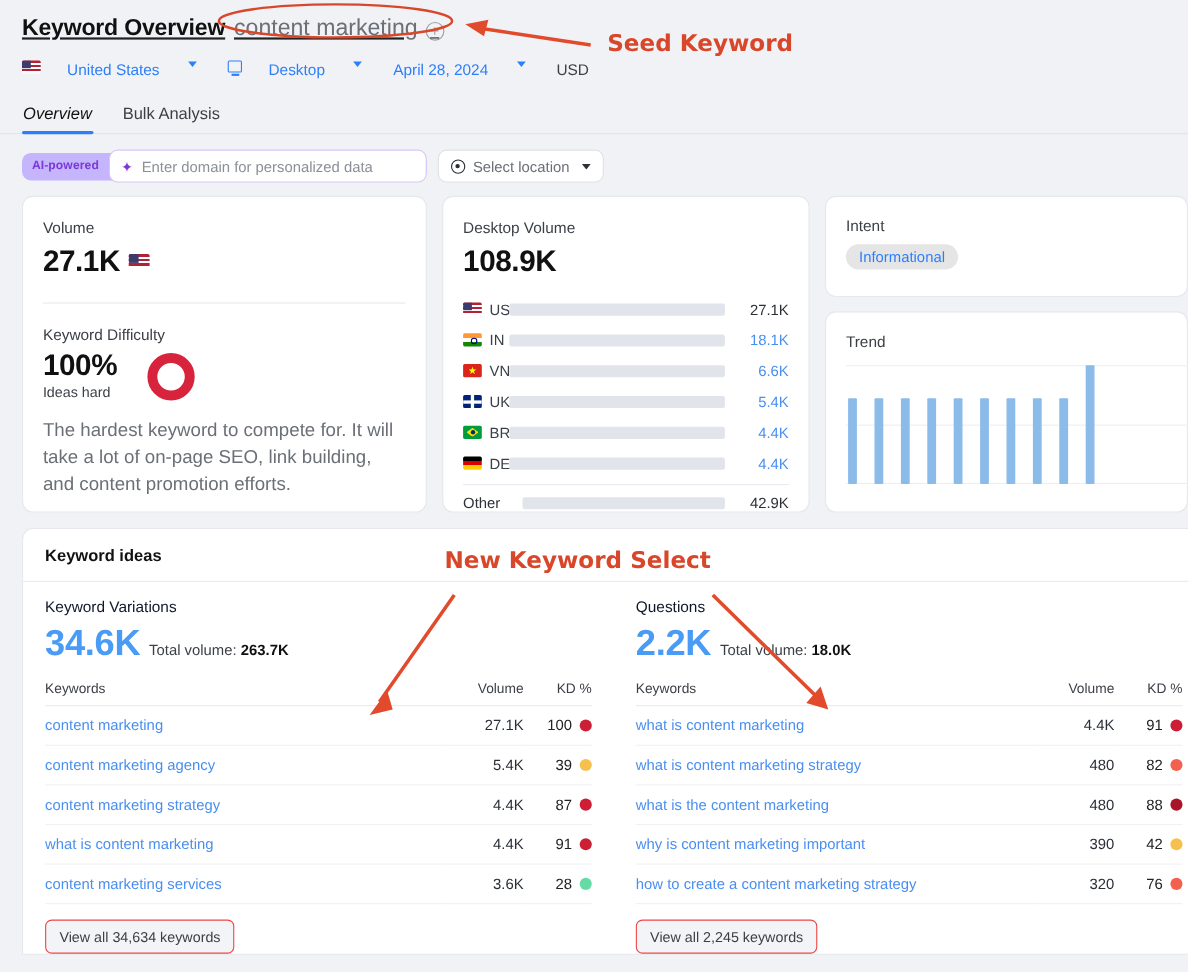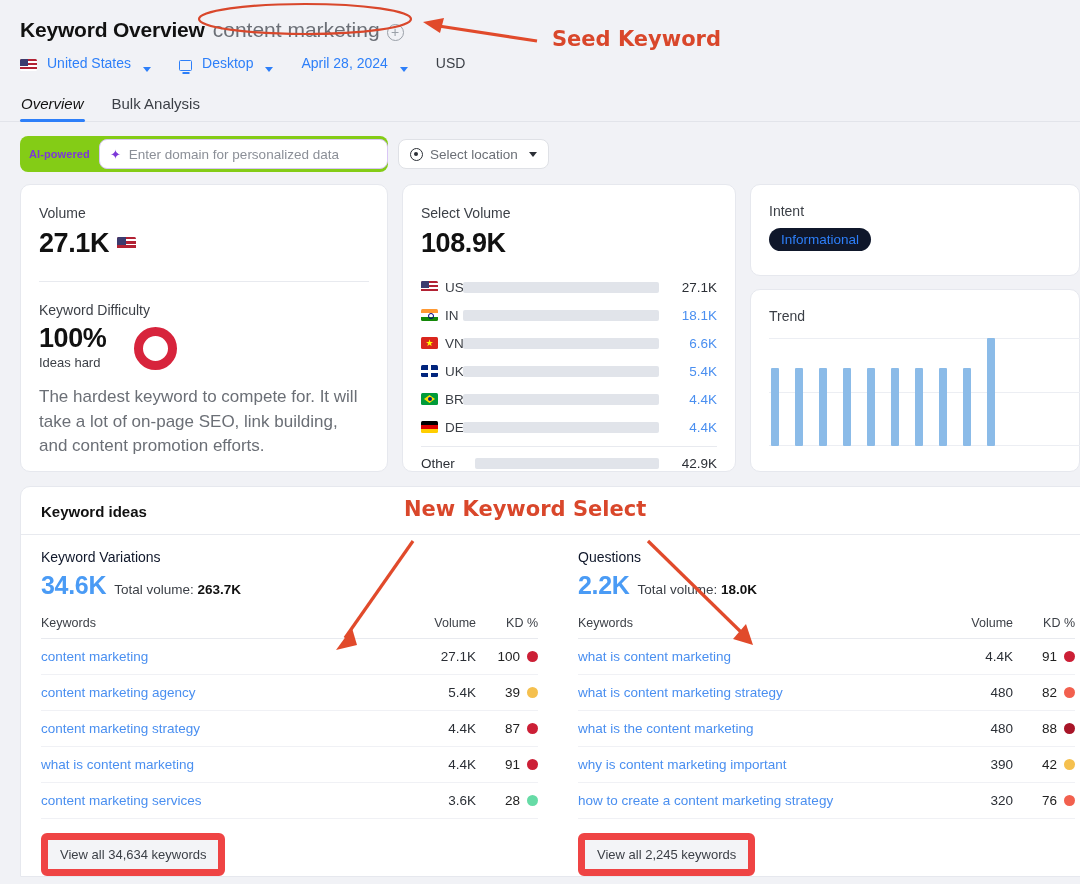--- a/index.html
+++ b/index.html
@@ -8,32 +8,32 @@
     width:1080px; height:884px;
     background:#f1f2f6;
     font-family:"Liberation Sans", sans-serif;
     color:#222;
     overflow:hidden;
     position:relative;
   }
 
   
   .header { padding:10px 20px 0 20px; background:#f1f2f6; position:relative; }
-  .title-row { display:flex; align-items:flex-end; gap:8px; height:32px; }
+  .title-row { display:flex; align-items:center; gap:8px; height:32px;text-decoration:underline; }
   .page-title { font-size:21px; font-weight:bold; color:#111; letter-spacing:-0.2px; }
   .seed-kw { font-size:21px; color:#6b6f76; font-weight:400; display:flex; align-items:center; gap:7px; }
   .plus-circle {
     width:17px; height:17px; border-radius:50%; border:1.5px solid #9aa0a8;
     display:inline-flex; align-items:center; justify-content:center;
     font-size:13px; line-height:1; color:#9aa0a8; position:relative; top:2px;
   }
   .plus-circle::before { content:"+"; font-size:14px; line-height:13px; }
 
   .meta-row { display:flex; align-items:center; gap:0; margin-top:9px; height:24px; font-size:14px; }
-  .meta-item { display:flex; align-items:flex-end; gap:10px; color:#2d7ff9; margin-right:28px; cursor:pointer; }
+  .meta-item { display:flex; align-items:flex-start; gap:24px; color:#2d7ff9; margin-right:28px; cursor:pointer; }
   .meta-item.plain { color:#3b3f46; cursor:default; }
   .caret { width:0;height:0;border-left:4.5px solid transparent;border-right:4.5px solid transparent;border-top:5px solid currentColor; margin-left:2px; position:relative; top:1px;}
   .flag { width:17px; height:12px; border-radius:1.5px; display:inline-block; position:relative; overflow:hidden; flex:none; }
   .flag-us { background:linear-gradient(#b22234 0 18%, #fff 18% 32%, #b22234 32% 50%, #fff 50% 64%, #b22234 64% 82%, #fff 82% 100%); }
   .flag-us::after { content:""; position:absolute; left:0; top:0; width:45%; height:58%; background:#3c3b6e; }
   .flag-in { background:linear-gradient(#ff9933 0 33%, #fff 33% 66%, #138808 66% 100%); }
   .flag-in::after { content:""; position:absolute; left:50%; top:50%; width:4px;height:4px;margin:-2px 0 0 -2px;border-radius:50%;border:1px solid #000080; }
   .flag-vn { background:#da251d; }
   .flag-vn::after { content:"★"; position:absolute; inset:0; color:#ff0; font-size:9px; line-height:12px; text-align:center; }
   .flag-uk { background:#00247d; }
@@ -47,21 +47,21 @@
   .monitor-icon::after { content:""; position:absolute; left:50%; bottom:-4px; transform:translateX(-50%); width:7px;height:1.6px;background:#2d7ff9;}
 
   
   .tabs { display:flex; gap:26px; padding:0 20px; margin-top:14px; background:#f1f2f6; border-bottom:1px solid #e2e4ea; }
   .tab { font-size:15px; padding:6px 1px 9px 1px; color:#3b3f46; cursor:pointer; position:relative; }
   .tab.active { color:#111;font-style:italic; }
   .tab.active::after { content:""; position:absolute; left:0; right:0; bottom:-1px; height:3px; background:#2d7ff9; border-radius:2px; }
 
   
   .filterbar { display:flex; align-items:center; gap:10px; padding:14px 20px 0 20px; }
-  .ai-domain-wrap { display:flex; align-items:center; background:#84cc16; border-radius:8px; height:36px; padding-left:9px; }
+  .ai-domain-wrap { display:flex; align-items:center; background:#c4b5fd; border-radius:8px; height:25px; padding-left:9px; }
   .ai-badge { font-size:11px; font-weight:bold; color:#7c38d8; letter-spacing:0.1px; padding-right:9px; }
   .domain-input {
     display:flex; align-items:center; gap:8px;
     background:#fff; border:1px solid #d9c6f5; border-radius:8px;
     height:30px; width:289px; padding:0 10px; font-size:13.5px; color:#8b8f97;
   }
   .spark { color:#7c38d8; font-size:13px; line-height:1; }
   .loc-select {
     display:flex; align-items:center; gap:7px;
     background:#fff; border:1px solid #dfe1e6; border-radius:8px;
@@ -94,51 +94,51 @@
   .gv-list { margin-top:14px; }
   .gv-row { display:flex; align-items:center; height:28px; font-size:13.5px; }
   .gv-cc { width:42px; display:flex; align-items:center; gap:7px; color:#3b3f46; }
   .gv-bar { flex:1; height:11px; background:#e1e4ea; border-radius:2px; overflow:hidden; margin-right:10px; }
   .gv-fill { height:100%; border-radius:2px; }
   .gv-val { width:48px; text-align:right; font-size:13.5px; }
   .gv-sep { height:1px; background:#e8eaef; margin:5px 0 2px 0; }
   .gv-row.other .gv-cc { color:#2b2f36; width:54px; }
   .gv-row.other .gv-val { color:#2b2f36; }
 
-  .intent-pill { display:inline-block; background:#0f172a; color:#2d7ff9; font-size:13.5px; padding:4px 12px; border-radius:13px; margin-top:9px; }
+  .intent-pill { display:inline-block; background:#e5e5e5; color:#2d7ff9; font-size:13.5px; padding:4px 12px; border-radius:13px; margin-top:9px; }
 
   
   .trend-chart { position:relative; height:108px; margin-top:14px; width:330px; }
   .trend-grid { position:absolute; left:0; right:0; height:1px; background:#eceef3; }
   .trend-bars { position:absolute; left:2px; right:0; bottom:0; height:100%; display:flex; align-items:flex-end; gap:16px; }
   .tbar { width:8px; background:#8bbbe8; border-radius:1px; }
 
   
   .ideas { margin:14px 0 0 20px; width:1076px; background:#fff; border:1px solid #e6e8ee; border-radius:10px 0 0 0; }
   .ideas-head { font-size:15px; font-weight:bold; color:#111; padding:16px 20px 14px 20px; border-bottom:1px solid #e8eaef; }
   .ideas-body { display:flex; }
   .ideas-col { width:50%; padding:14px 20px 0 20px; }
   .ideas-col.left { border-right:0; }
   .col-title { font-size:14px; color:#0f172a; }
   .col-stats { display:flex; align-items:baseline; gap:8px; margin-top:6px; }
-  .col-count { font-size:25px; font-weight:bold; color:#4a9bf5; letter-spacing:-0.3px; }
+  .col-count { font-size:33px; font-weight:bold; color:#4a9bf5; letter-spacing:-0.3px; }
   .col-total { font-size:13.5px; color:#3b3f46; }
   .col-total b { color:#111; }
 
   .kw-table { width:100%; border-collapse:collapse; margin-top:16px; }
   .kw-table th { font-size:12.5px; font-weight:normal; color:#3b3f46; text-align:left; padding:0 0 8px 0; border-bottom:1px solid #e8eaef; }
   .kw-table th.num { text-align:right; }
   .kw-table td { font-size:13.5px; padding:10px 0; border-bottom:1px solid #f0f1f5; }
   .kw-table td.kw a { color:#4a8ff0; text-decoration:none; }
   .kw-table td.num { text-align:right; color:#2b2f36; }
   .kd-cell { text-align:right; white-space:nowrap; }
   .kd-dot { display:inline-block; width:11px;height:11px;border-radius:50%; margin-left:7px; position:relative; top:1px; }
   .viewall {
     display:inline-block; margin:14px 0 0 0; font-size:13px; color:#3b3f46;
-    background:#f3f4f7; border:7px solid #ef4444; border-radius:6px; padding:7px 12px; cursor:pointer;
+    background:#f3f4f7; border:1px solid #ef4444; border-radius:6px; padding:7px 12px; cursor:pointer;
   }
 
   
   .anno { position:absolute; pointer-events:none; }
   .anno-text { font-family:"DejaVu Sans", sans-serif; font-weight:bold; color:#d9472b; }
   #anno-seed-text { left:552px; top:27px; font-size:21px; }
   #anno-ideas-text { left:404px; top:497px; font-size:21px; }
   svg.anno-svg { position:absolute; left:0; top:0; width:1080px; height:884px; pointer-events:none; }
 </style>
 </head>
@@ -206,21 +206,21 @@
       <div>
         <div class="kd-num">100%</div>
         <div class="kd-sub">Ideas hard</div>
       </div>
       <div class="kd-donut"></div>
     </div>
     <div class="kd-desc">The hardest keyword to compete for. It will take a lot of on-page SEO, link building, and content promotion efforts.</div>
   </div>
 
   <div class="card card-glob">
-    <div class="card-label">Select Volume</div>
+    <div class="card-label">Desktop Volume</div>
     <div class="big-num">108.9K</div>
     <div class="gv-list" id="gv-list">
         <div class="gv-row">
           <span class="gv-cc">
             <span class="flag flag-us"></span>
             <span>US</span>
           </span>
           <span class="gv-bar"><span class="gv-fill" style="width:100%;background:#1e6fd9"></span></span>
           <span class="gv-val" style="color:#2b2f36">27.1K</span>
         </div>

